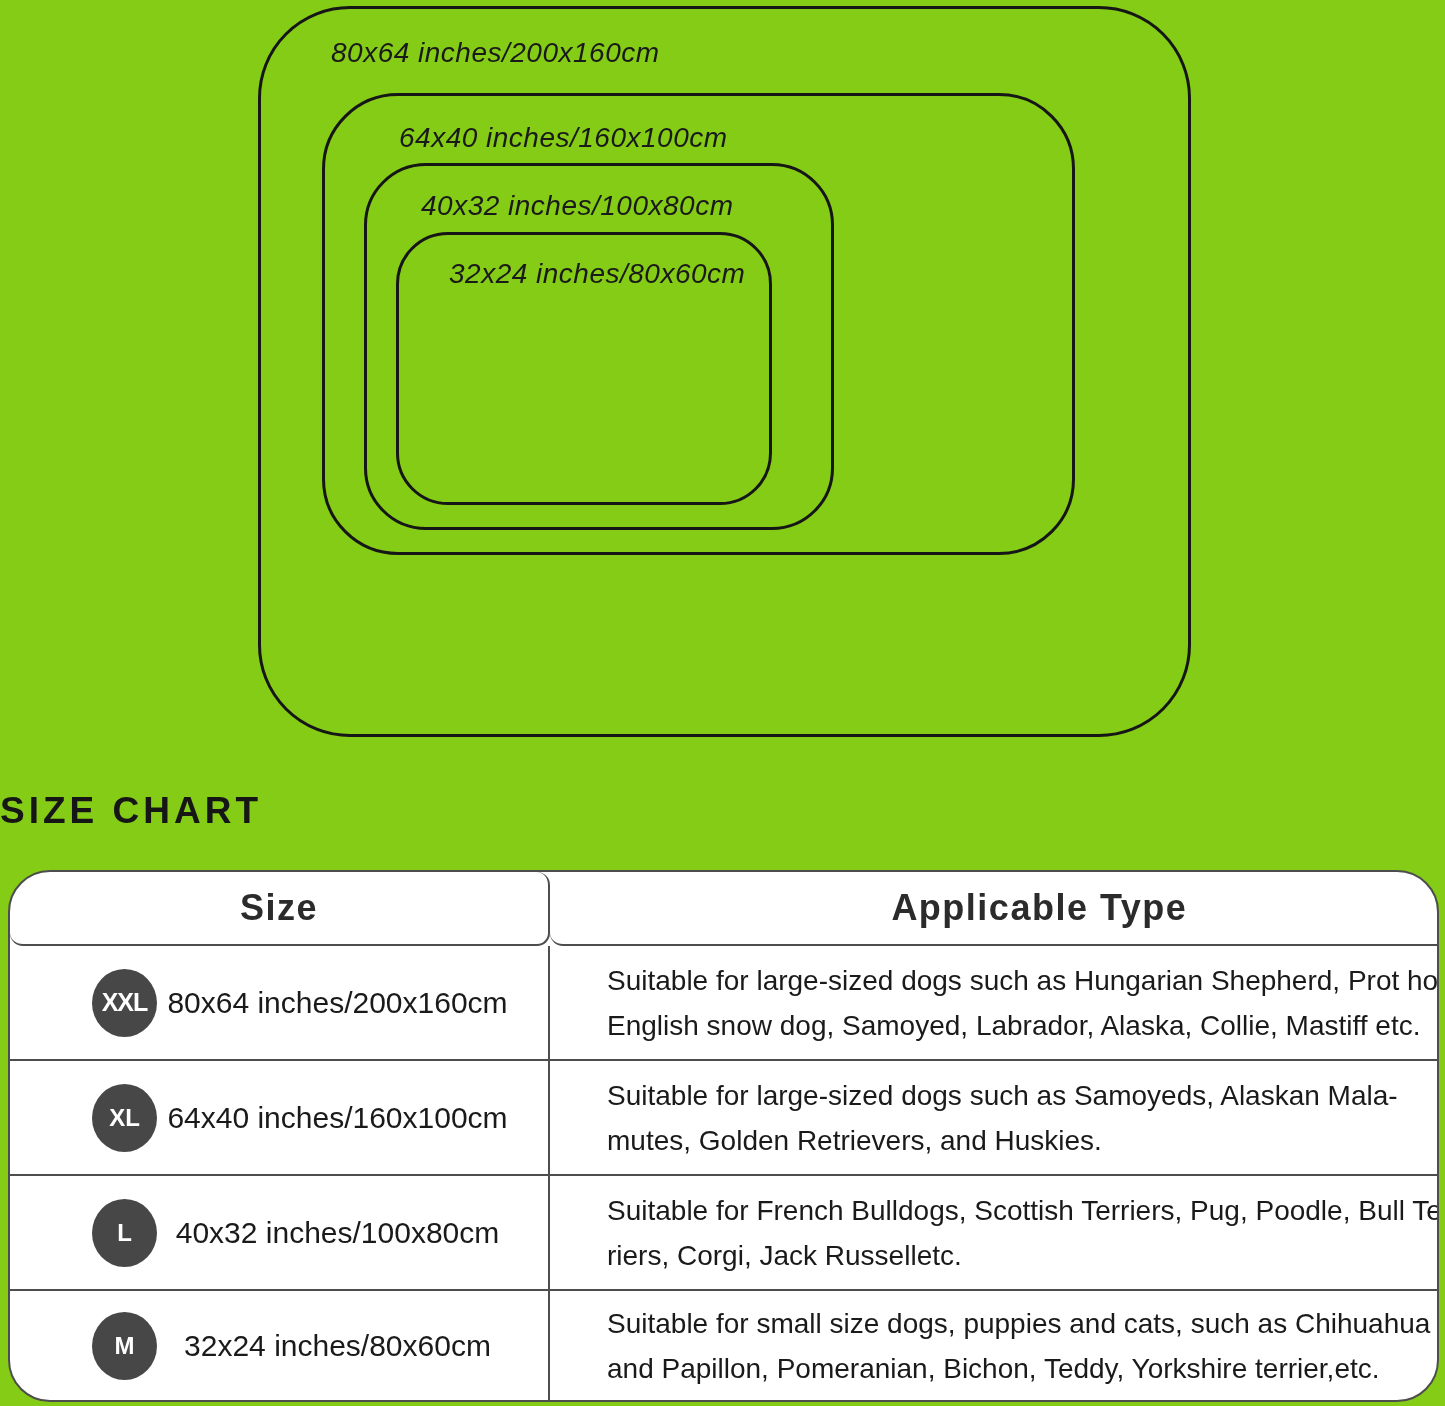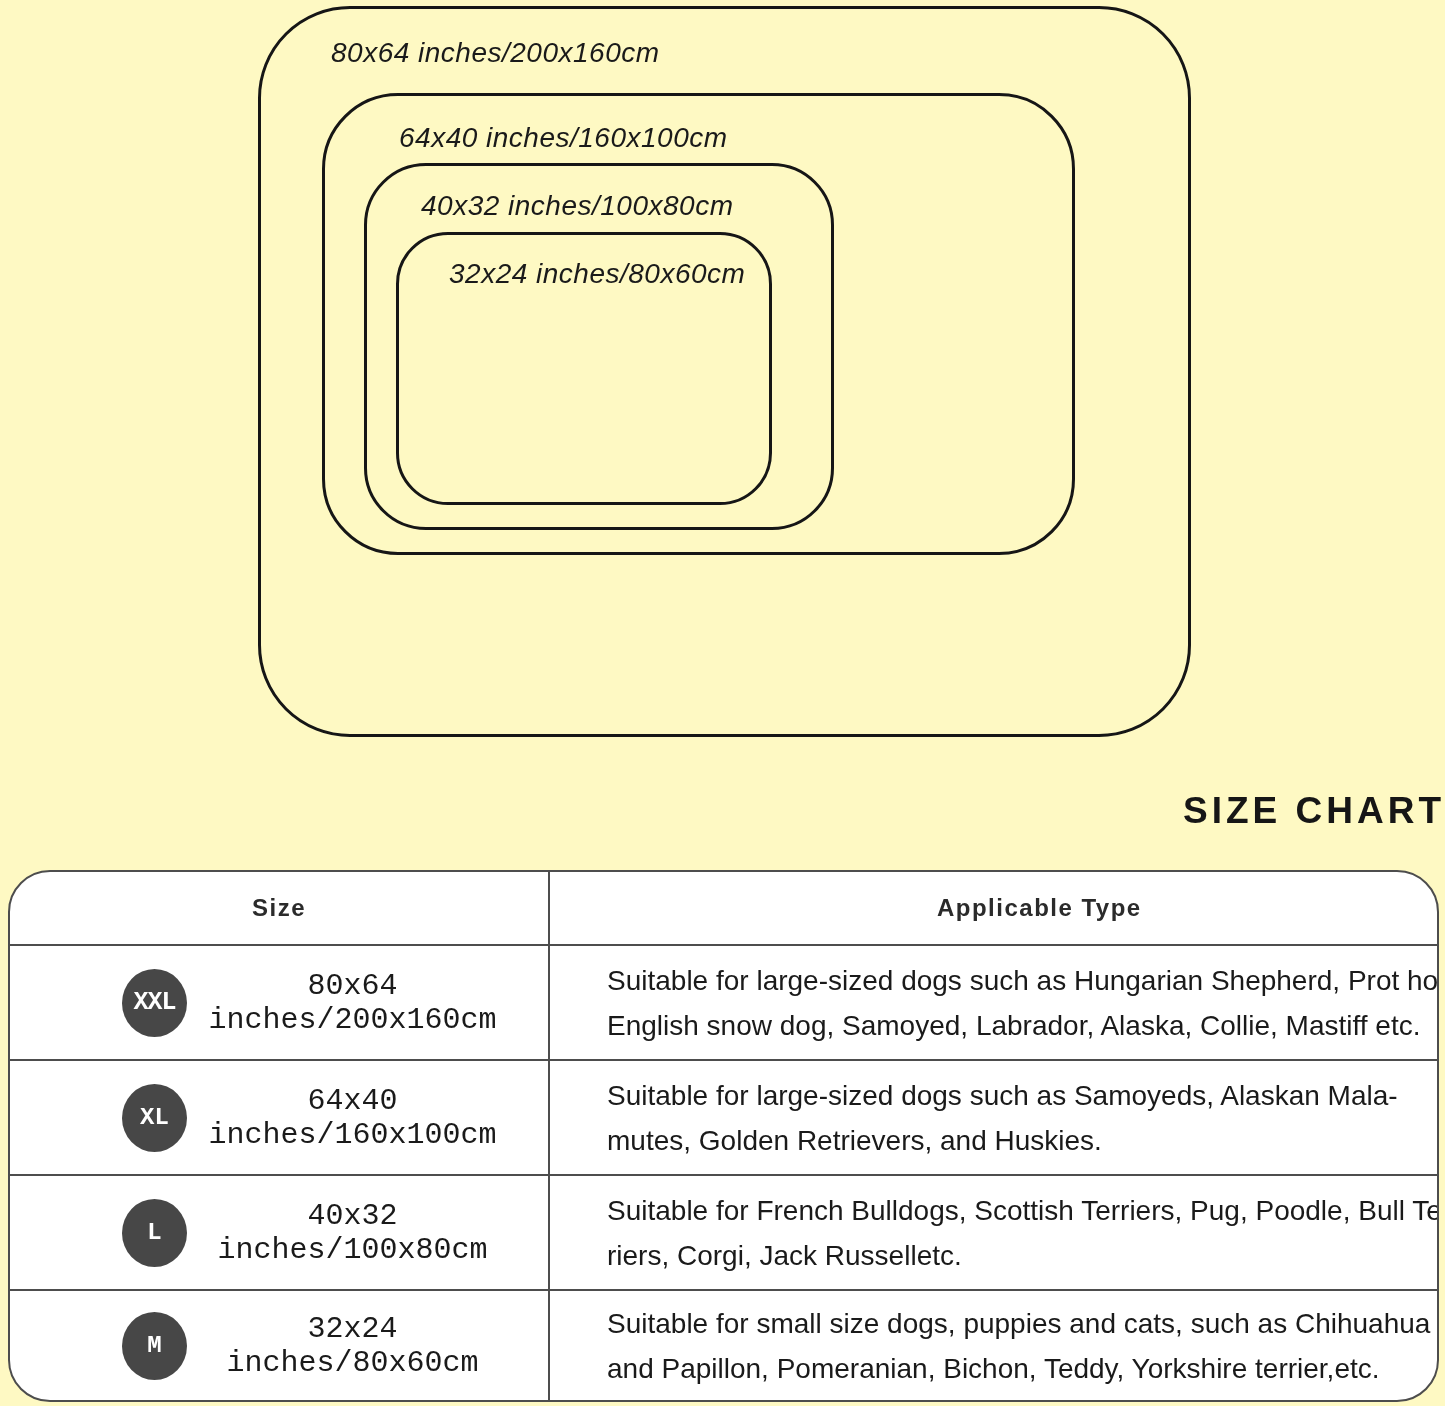--- a/index.html
+++ b/index.html
@@ -1,20 +1,20 @@
 <!DOCTYPE html>
 <html><head>
 <meta charset="utf-8">
 <style>
   html, body { margin: 0; padding: 0; background: #ffffff; }
   #page {
     position: relative;
     width: 1445px;
     height: 1406px;
-    background: #fef9c3;
+    background: #84cc16;
     font-family: "Liberation Sans", sans-serif;
     color: #1a1a1a;
     overflow: hidden;
   }
 
   
   .size-rect {
     position: absolute;
     border: 3px solid #161616;
     background: transparent;
@@ -36,21 +36,21 @@
   #rect-xxl .size-rect-label { left: 70px; top: 28px; }
   #rect-xl  .size-rect-label { left: 74px; top: 26px; }
   #rect-l   .size-rect-label { left: 54px; top: 24px; }
   #rect-m   .size-rect-label { left: 50px; top: 23px; }
 
   
   #size-chart-heading {
     position: absolute;
     left: 0; top: 790px;
     width: 100%;
-    text-align: right;
+    text-align: left;
     font-size: 37px;
     font-weight: 800;
     letter-spacing: 4px;
     color: #161616;
   }
 
   
   #size-table {
     position: absolute;
     left: 8px; top: 870px;
@@ -65,31 +65,31 @@
     background: #ffffff;
   }
   .cell { box-sizing: border-box; }
   .col-divider { border-right: 2px solid #4d4d4d; }
   .row-divider { border-bottom: 2px solid #4d4d4d; }
 
   .header-cell {
     display: flex;
     align-items: center;
     justify-content: center;
-    font-size: 24px;
+    font-size: 36px;
     font-weight: bold;
     letter-spacing: 1.5px;
     color: #2b2b2b;
+    border-radius: 13px;
   }
 
   .size-cell {
     display: flex;
     align-items: center;
-    padding-left: 112px;
-    font-family: Liberation Mono, monospace;
+    padding-left: 82px;
   }
   .size-badge {
     flex: 0 0 auto;
     width: 65px;
     height: 68px;
     border-radius: 50%;
     background: #474747;
     color: #ffffff;
     font-weight: bold;
     font-size: 24px;

